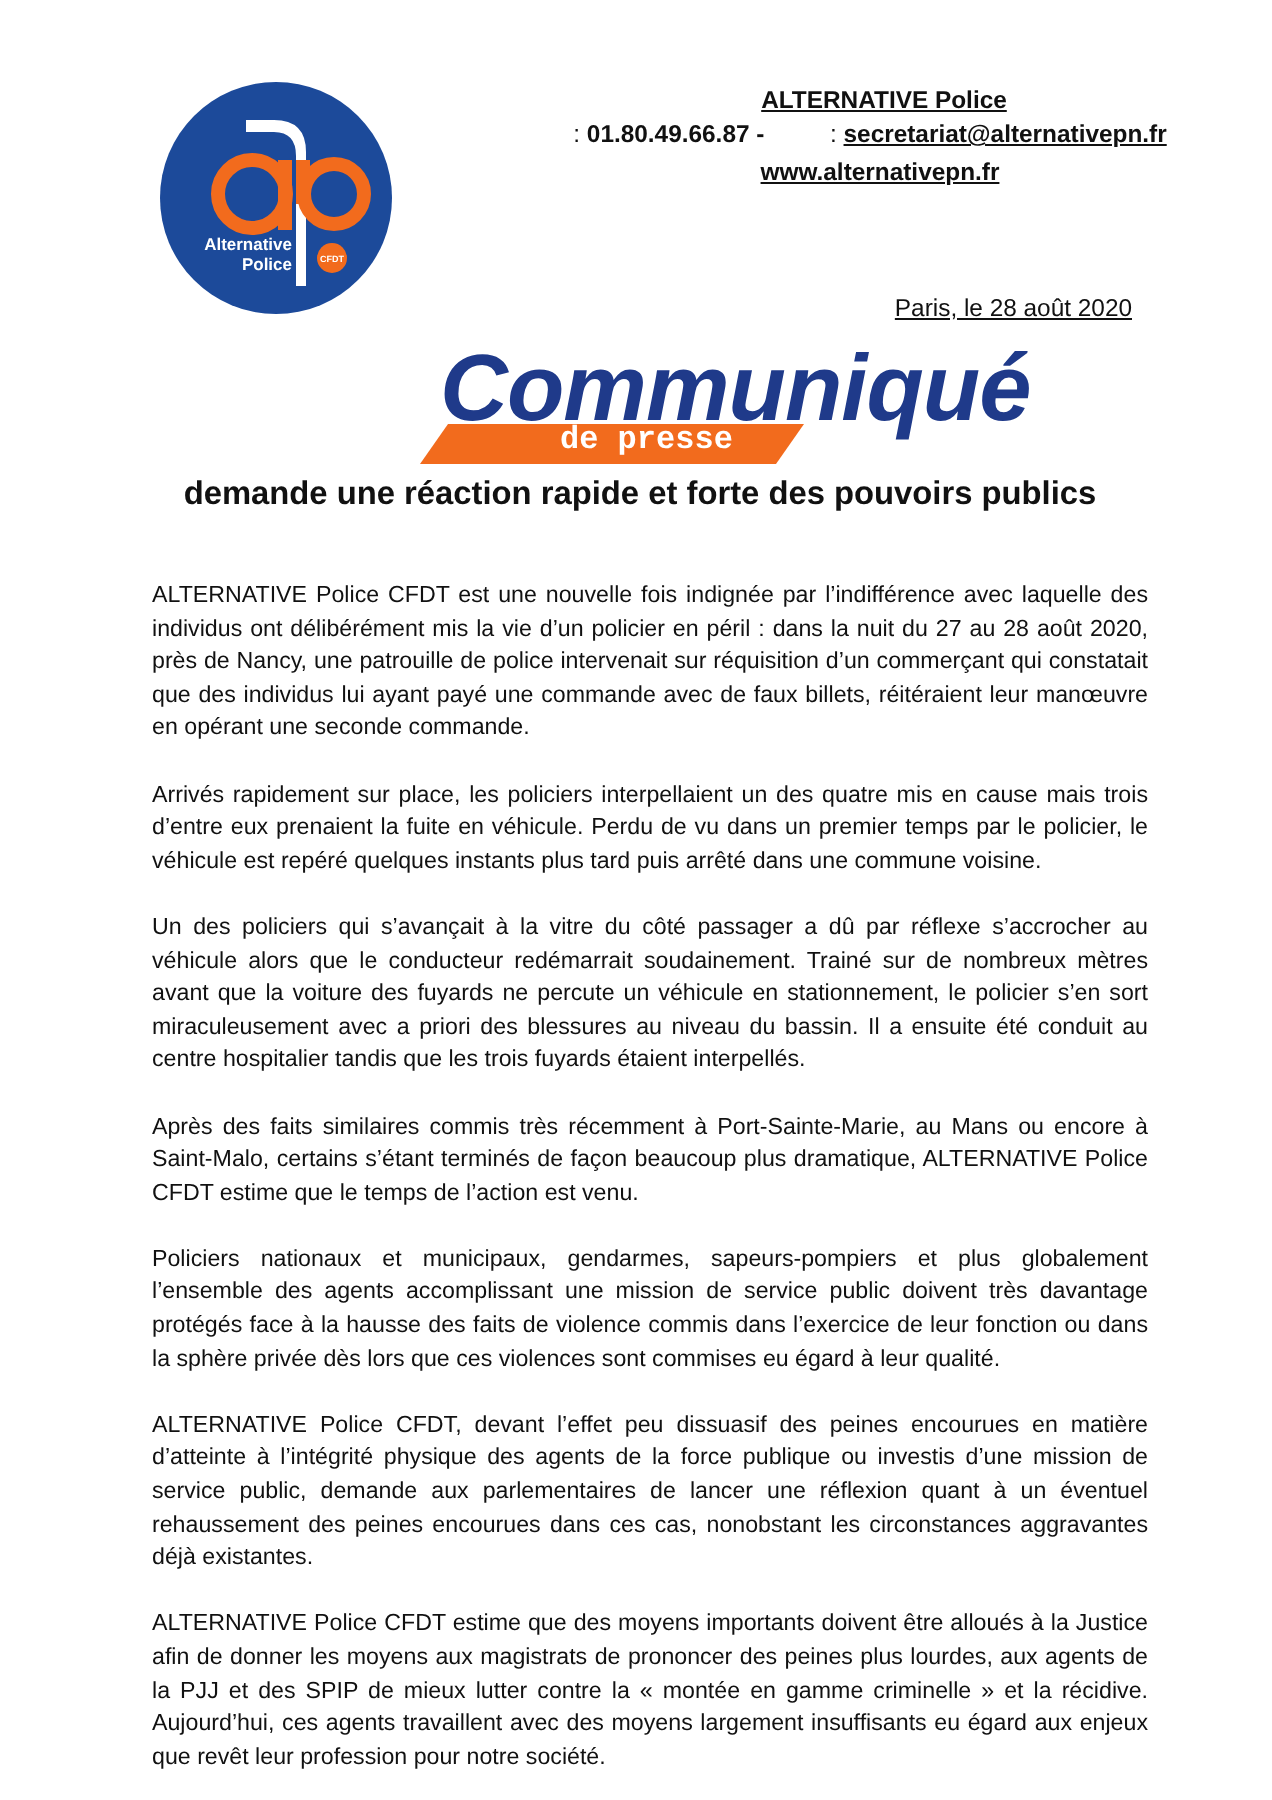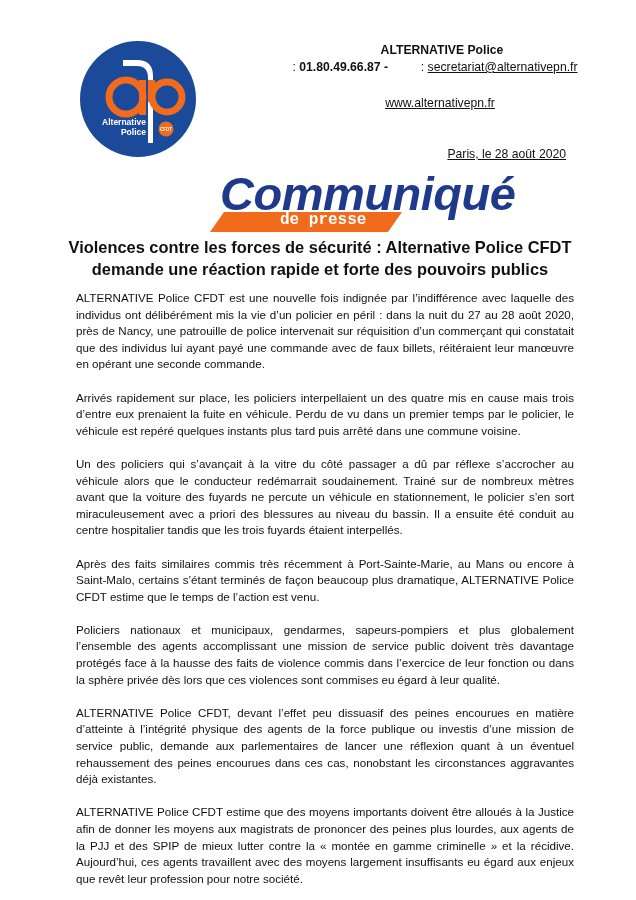--- a/index.html
+++ b/index.html
@@ -1,24 +1,24 @@
 <!DOCTYPE html>
 <html><head>
   <meta charset="utf-8">
   <style>
     html, body { margin: 0; padding: 0; background: #ffffff; }
     body { width: 636px; height: 900px; position: relative; overflow: hidden; font-family: "Liberation Sans", sans-serif; color: #111; }
     .logo { position: absolute; left: 79px; top: 40px; width: 118px; height: 118px; }
     .header-block { position: absolute; left: 270px; top: 42px; width: 330px; text-align: center; font-family: "Liberation Sans", sans-serif; font-size: 12.2px; line-height: 17px; color: #111; }
-    .header-block .org { font-weight: bold; margin-left: 14px; }
+    .header-block .org { font-weight: bold; margin-left: 14px; text-decoration: underline; }
     .header-block .addr { font-weight: bold; margin-top: 3px; margin-left: 6px; }
     .header-block .contact { margin-left: 0; }
     .header-block .contact .phone { font-weight: bold; }
-    .header-block a { color: #111; text-decoration: underline; }
-    .header-block .web { margin-top: 19px; margin-left: 10px; }
+    .header-block a { color: #111; text-decoration: underline; font-weight: bold; }
+    .header-block .web { margin-top: 2px; margin-left: 10px; }
     .date { position: absolute; right: 70px; top: 147px; font-size: 12.2px; color: #111; text-decoration: underline; }
     .banner { position: absolute; left: 210px; top: 170px; width: 240px; height: 62px; }
     .banner .word { position: absolute; left: 10px; top: -4px; font-family: "Liberation Sans", sans-serif; font-weight: bold; font-style: italic; font-size: 47px; color: #1f3a8a; letter-spacing: -0.5px; }
     .banner .ribbon { position: absolute; left: 0; top: 42px; width: 192px; height: 20px; background: #f26b1d; clip-path: polygon(14px 0, 100% 0, calc(100% - 14px) 100%, 0 100%); font-family: Liberation Mono, monospace; }
     .banner .ribbon span { position: absolute; left: 70px; top: -1px; font-weight: bold; font-size: 16px; color: #fff; }
     .title { position: absolute; left: 60px; top: 236px; width: 520px; text-align: center; font-weight: bold; font-size: 16.4px; line-height: 22px; color: #111; }
     .body { position: absolute; left: 76px; top: 290px; width: 498px; font-size: 11.6px; line-height: 16.6px; text-align: justify; color: #111; }
     .body p { margin: 0 0 16.6px 0; }
     .body b { font-weight: normal; }
   </style>
@@ -56,21 +56,20 @@
 <div class="date">Paris, le 28 août 2020</div>
 
 <div class="banner">
   <div class="ribbon">
       <span>de presse</span>
     </div>
   <div class="word">Communiqué</div>
 </div>
 
 <div class="title">
-  <div>Violences contre les forces de sécurité : Alternative Police CFDT</div>
   <div>demande une réaction rapide et forte des pouvoirs publics</div>
 </div>
 
 <div class="body" id="body">
     <p><b>ALTERNATIVE Police CFDT est une nouvelle fois indignée par l’indifférence avec laquelle des individus ont délibérément mis la vie d’un policier en péril :</b><span> dans la nuit du 27 au 28 août 2020, près de Nancy, une patrouille de police intervenait sur réquisition d’un commerçant qui constatait que des individus lui ayant payé une commande avec de faux billets, réitéraient leur manœuvre en opérant une seconde commande.</span></p>
     <p><span>Arrivés rapidement sur place, les policiers interpellaient un des quatre mis en cause mais trois d’entre eux prenaient la fuite en véhicule. Perdu de vu dans un premier temps par le policier, le véhicule est repéré quelques instants plus tard puis arrêté dans une commune voisine.</span></p>
     <p><span>Un des policiers qui s’avançait à la vitre du côté passager a dû par réflexe s’accrocher au véhicule alors que le conducteur redémarrait soudainement. Trainé sur de nombreux mètres avant que la voiture des fuyards ne percute un véhicule en stationnement, le policier s’en sort miraculeusement avec a priori des blessures au niveau du bassin. Il a ensuite été conduit au centre hospitalier tandis que les trois fuyards étaient interpellés.</span></p>
     <p><span>Après des faits similaires commis très récemment à Port-Sainte-Marie, au Mans ou encore à Saint-Malo, certains s’étant terminés de façon beaucoup plus dramatique, </span><b>ALTERNATIVE Police CFDT estime que le temps de l’action est venu.</b></p>
     <p><b>Policiers nationaux et municipaux, gendarmes, sapeurs-pompiers et plus globalement l’ensemble des agents accomplissant une mission de service public</b><span> doivent très </span><b>davantage protégés face à la hausse des faits de violence commis dans l’exercice de leur fonction ou dans la sphère privée dès lors que ces violences sont commises eu égard à leur qualité.</b></p>
     <p><b>ALTERNATIVE Police CFDT</b><span>, devant l’effet peu dissuasif des peines encourues en matière d’atteinte à l’intégrité physique des agents de la force publique ou investis d’une mission de service public, </span><b>demande aux parlementaires de lancer une réflexion quant à un éventuel rehaussement des peines encourues dans ces cas, nonobstant les circonstances aggravantes déjà existantes.</b></p>

